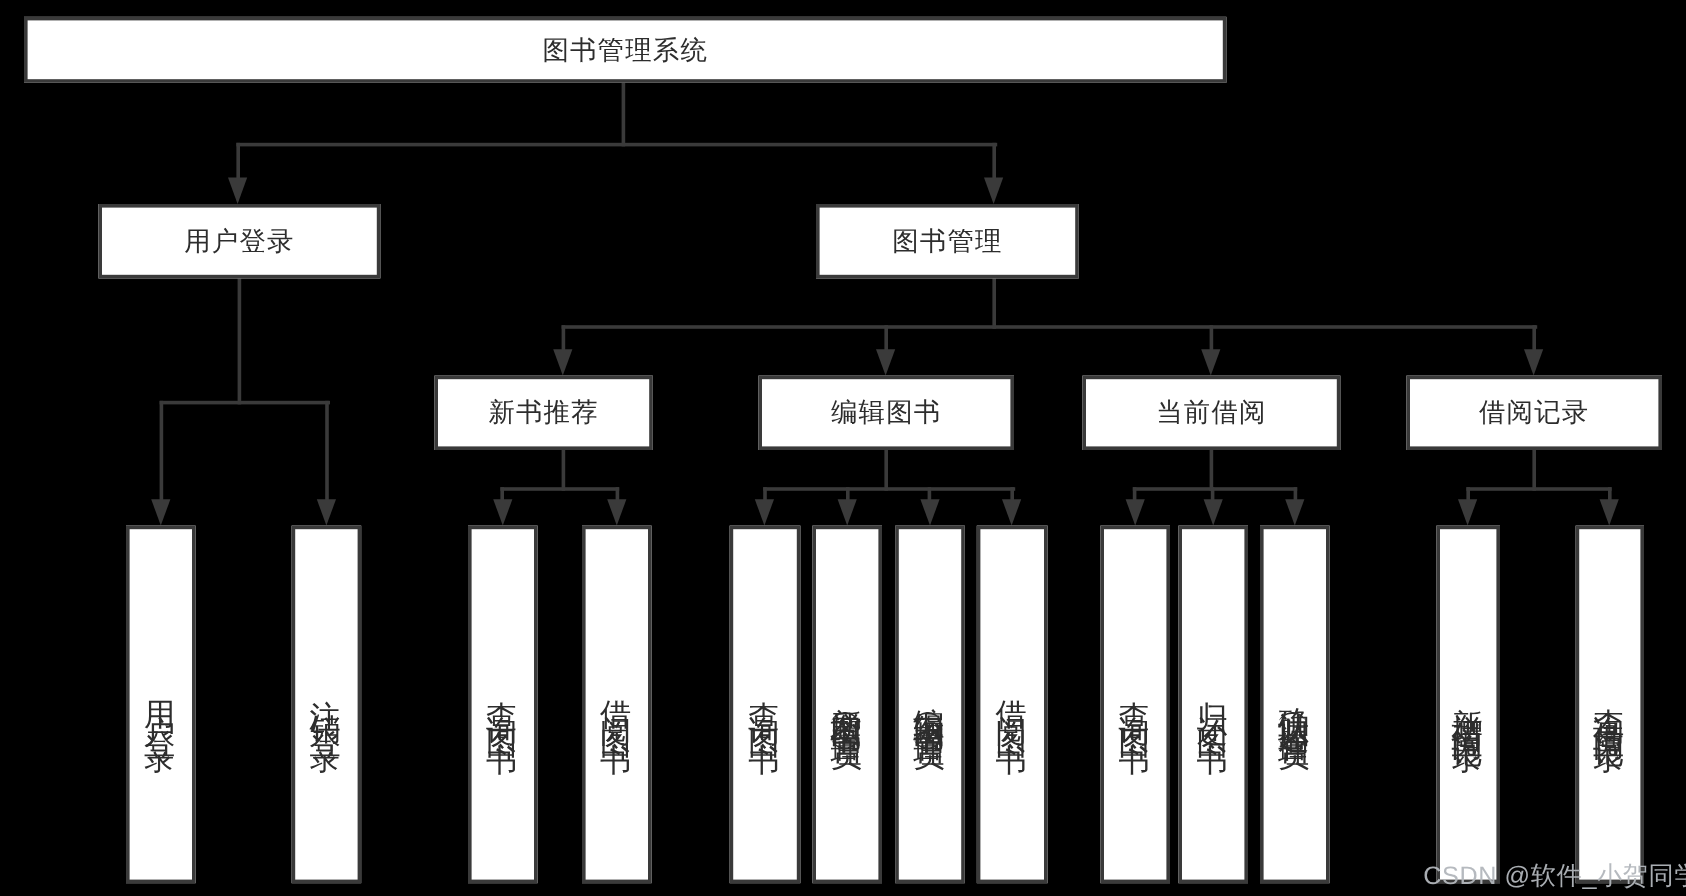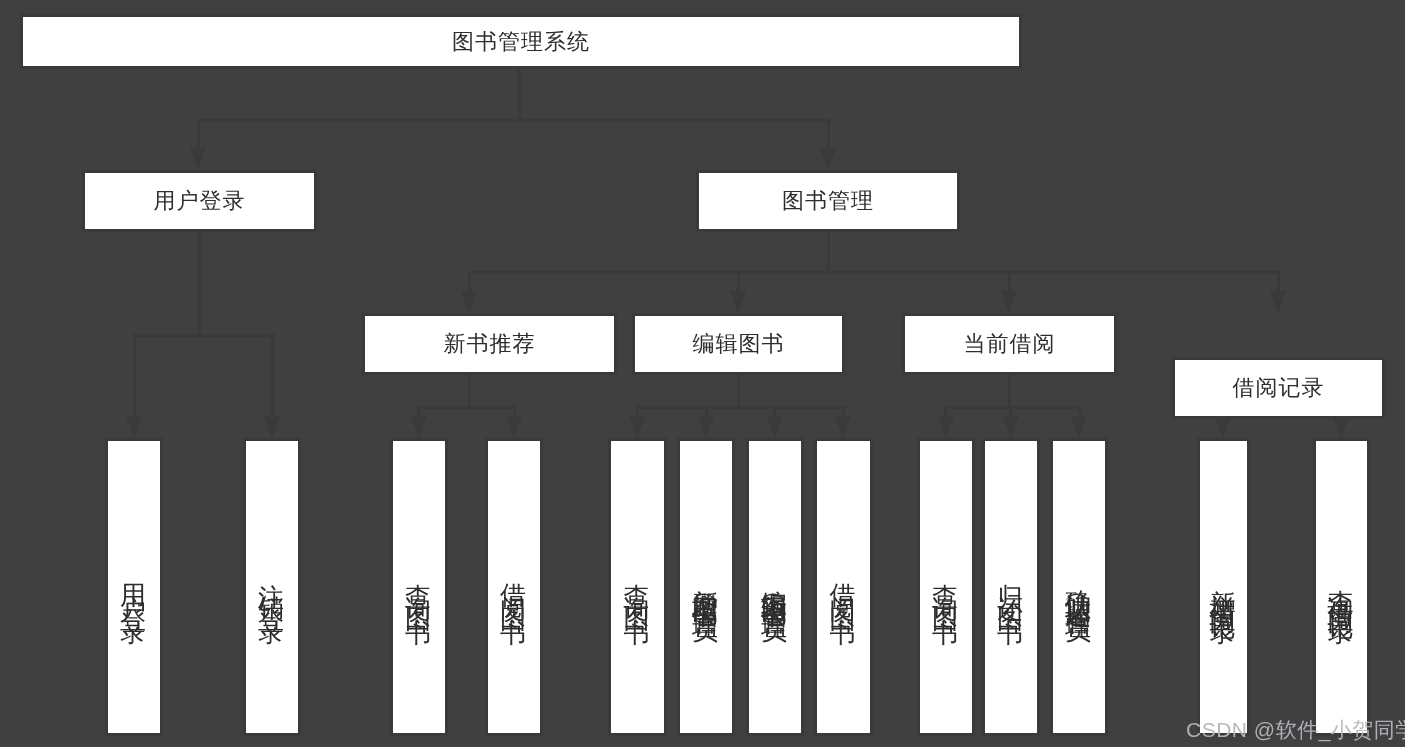--- a/index.html
+++ b/index.html
@@ -1,20 +1,20 @@
 <!DOCTYPE html>
 <html><head>
 <meta charset="utf-8">
 <style>
   html, body { margin: 0; padding: 0; background: #ffffff; }
   .canvas {
     position: relative;
     width: 1405px;
     height: 747px;
-    background: #404040;
+    background: #000000;
     font-family: "Liberation Sans", sans-serif;
     overflow: hidden;
   }
   .hbox, .vbox {
     position: absolute;
     box-sizing: border-box;
     background: #ffffff;
     border: 3px solid #3a3a3a;
     color: #2d2d2d;
     z-index: 2;
@@ -121,26 +121,26 @@
   <div class="line" style="left:1277px; top:375px; width:3px; height:34px;"></div>
   <div class="line" style="left:1222px; top:406px; width:121px; height:3px;"></div>
   <div class="line" style="left:1222px; top:406px; width:3px; height:12px;"></div>
   <div class="arrow" style="left:1215px; top:416px;"></div>
   <div class="line" style="left:1340px; top:406px; width:3px; height:12px;"></div>
   <div class="arrow" style="left:1333px; top:416px;"></div>
 
   <div class="hbox" style="left:20px; top:14px; width:1002px; height:55px;">图书管理系统</div>
 
   <div class="hbox" style="left:82px; top:170px; width:235px; height:62px;">用户登录</div>
-  <div class="hbox" style="left:696px; top:170px; width:264px; height:62px;">图书管理</div>
+  <div class="hbox" style="left:680px; top:170px; width:219px; height:62px;">图书管理</div>
 
-  <div class="hbox" style="left:362px; top:313px; width:255px; height:62px;">新书推荐</div>
+  <div class="hbox" style="left:362px; top:313px; width:182px; height:62px;">新书推荐</div>
   <div class="hbox" style="left:632px; top:313px; width:213px; height:62px;">编辑图书</div>
   <div class="hbox" style="left:902px; top:313px; width:215px; height:62px;text-align:right;">当前借阅</div>
-  <div class="hbox" style="left:1172px; top:313px; width:213px; height:62px;margin-top:44px;">借阅记录</div>
+  <div class="hbox" style="left:1172px; top:313px; width:213px; height:62px;">借阅记录</div>
 
   <div class="vbox ls-wide" style="left:105px; top:438px; width:58px; height:298px;">用户登录</div>
   <div class="vbox ls-wide" style="left:243px; top:438px; width:58px; height:298px;">注销登录</div>
 
   <div class="vbox ls-wide" style="left:390px; top:438px; width:58px; height:298px;">查询图书</div>
   <div class="vbox ls-wide" style="left:485px; top:438px; width:58px; height:298px;">借阅图书</div>
 
   <div class="vbox ls-wide" style="left:608px; top:438px; width:59px; height:298px;">查询图书</div>
   <div class="vbox ls-tight" style="left:677px; top:438px; width:58px; height:298px;">新增图书（管理员）</div>
   <div class="vbox ls-tight" style="left:746px; top:438px; width:58px; height:298px;">编辑图书（管理员）</div>

